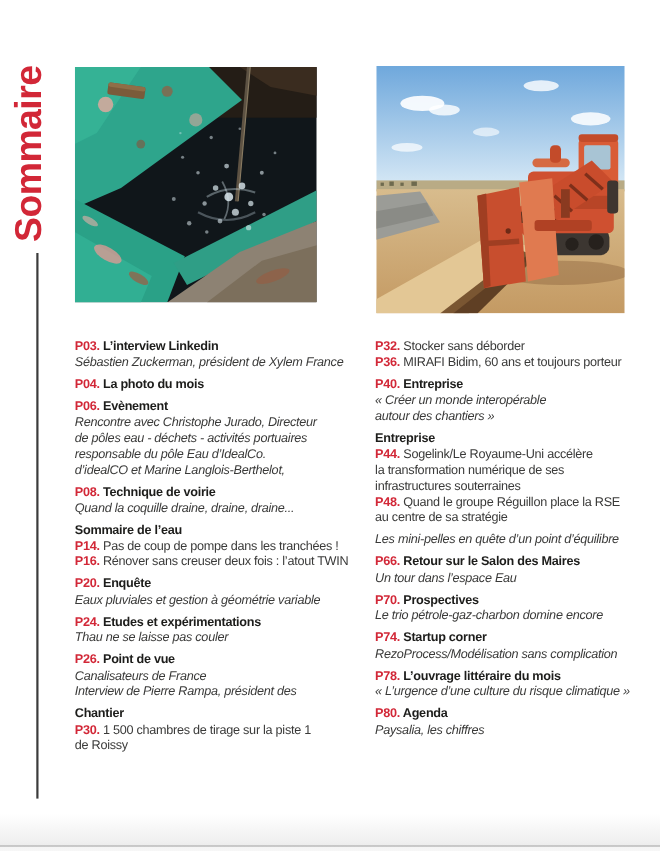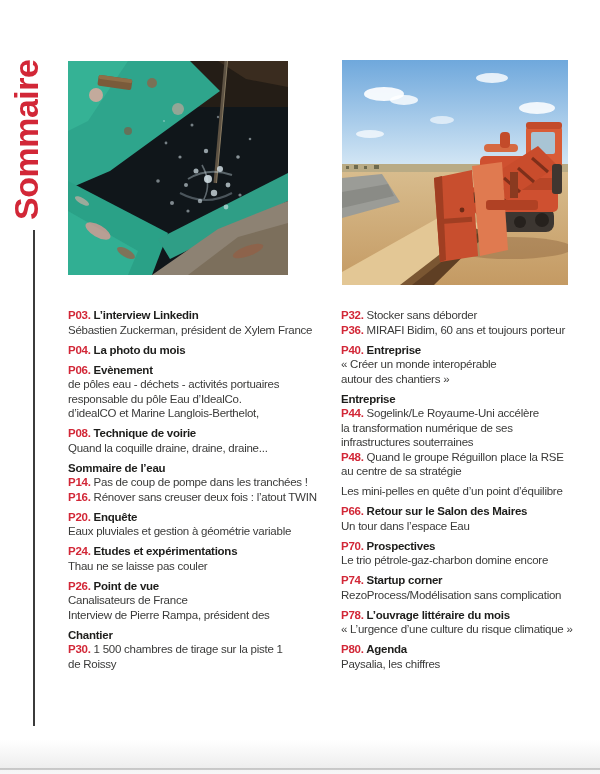--- a/index.html
+++ b/index.html
@@ -30,21 +30,21 @@
     position:absolute;top:308px;width:264px;
     font-size:11.5px;letter-spacing:-0.25px;color:#3a3a39;
   }
   #toc-col-left{left:68px;}
   #toc-col-right{left:330px;margin-left:11px;}
   .toc-block{margin-bottom:5.5px;}
   .toc-line,.toc-desc,.toc-header,.toc-item{line-height:14.5px;white-space:nowrap;}
   .pg{color:#d22737;font-weight:bold;}
   .tt{color:#1d1d1b;font-weight:bold;}
   .toc-header{color:#1d1d1b;font-weight:bold;}
-  .toc-desc{color:#3a3a39;}
+  .toc-desc{color:#3a3a39;font-style:italic;}
 
   
   .bottom-edge{
     position:absolute;left:0;bottom:0;width:600px;height:34px;
     background:linear-gradient(to bottom,
       rgba(236,236,236,0) 0px,#efefef 26px,#ededed 28px,
       #c6c6c6 28px,#cbcbcb 30px,#f5f5f5 30px,#f7f7f7 34px);
   }
 </style>
 </head>
@@ -192,20 +192,21 @@
 <div class="toc-col" id="toc-col-left">
     <div class="toc-block">
       <div class="toc-line"><span class="pg">P03. </span><span class="tt">L’interview Linkedin</span></div>
       <div class="toc-desc">Sébastien Zuckerman, président de Xylem France</div>
     </div>
     <div class="toc-block">
       <div class="toc-line"><span class="pg">P04. </span><span class="tt">La photo du mois</span></div>
     </div>
     <div class="toc-block">
       <div class="toc-line"><span class="pg">P06. </span><span class="tt">Evènement</span></div>
+      <div class="toc-desc">Rencontre avec Christophe Jurado, Directeur</div>
       <div class="toc-desc">de pôles eau - déchets - activités portuaires</div>
       <div class="toc-desc">responsable du pôle Eau d’IdealCo.</div>
       <div class="toc-desc">d’idealCO et Marine Langlois-Berthelot,</div>
     </div>
     <div class="toc-block">
       <div class="toc-line"><span class="pg">P08. </span><span class="tt">Technique de voirie</span></div>
       <div class="toc-desc">Quand la coquille draine, draine, draine...</div>
     </div>
     <div class="toc-block">
       <div class="toc-header">Sommaire de l’eau</div>

